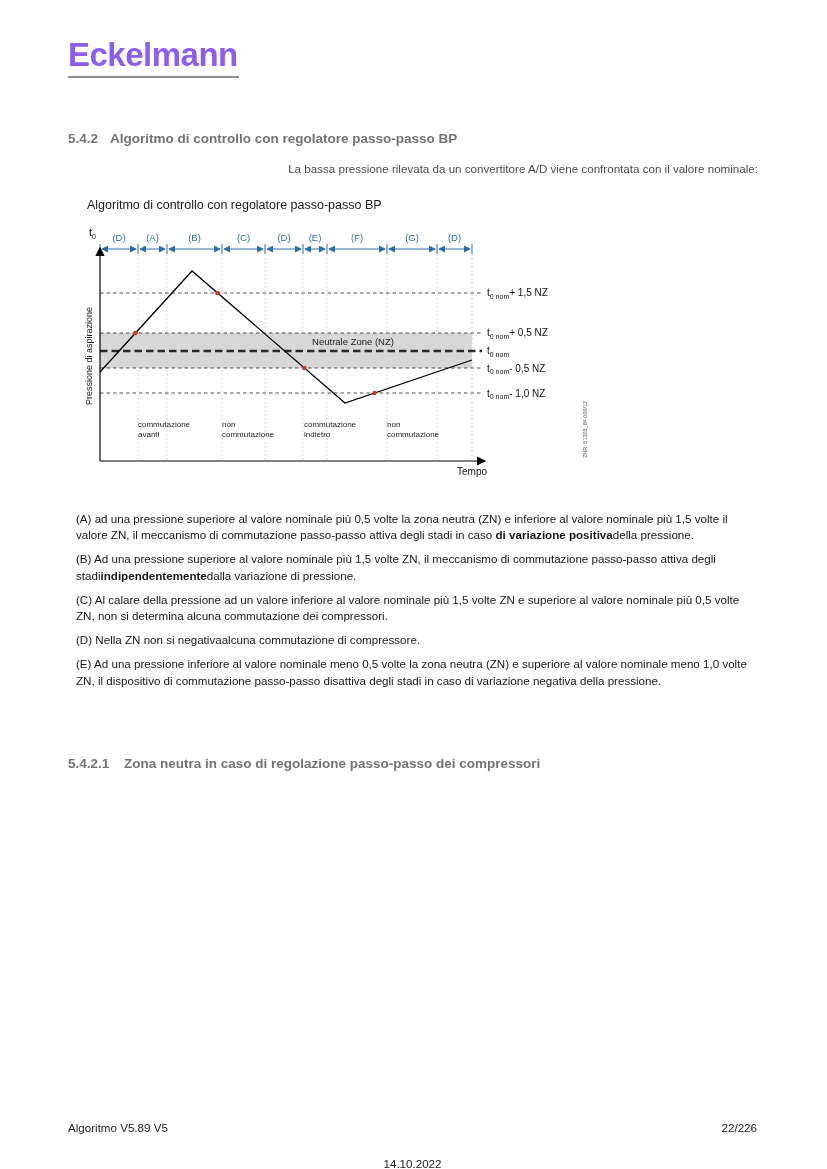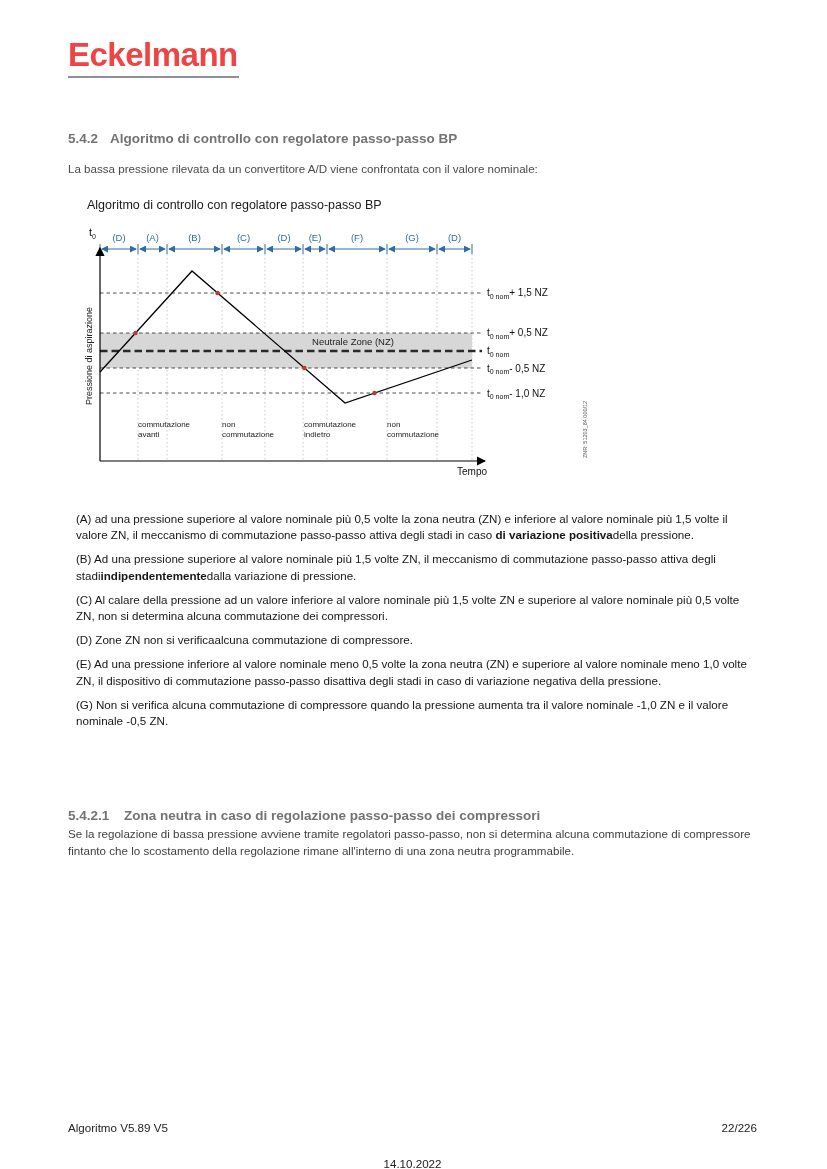--- a/index.html
+++ b/index.html
@@ -1,29 +1,29 @@
 <!DOCTYPE html>
 <html><head>
 <meta charset="utf-8">
 <style>
   * { margin:0; padding:0; box-sizing:border-box; }
   html, body { background:#ffffff; }
   body { font-family:"Liberation Sans", sans-serif; }
   .page { position:relative; width:827px; height:1169px; margin:0 auto; background:#ffffff; overflow:hidden; color:#161616; }
 
-  .logo { position:absolute; left:68px; top:36px; font-size:33px; font-weight:700; color:#ef4444; letter-spacing:-0.5px; }
+  .logo { position:absolute; left:68px; top:36px; font-size:33px; font-weight:700; color:#8b5cf6; letter-spacing:-0.5px; }
   .logo-rule { position:absolute; left:68px; top:76px; width:171px; height:2px; background:#909094; }
 
   .sec-heading { position:absolute; left:68px; font-size:13.5px; font-weight:700; color:#737373; }
   #h542 { top:131px; }
-  #h5421 { top:808px; }
+  #h5421 { top:756px; }
   .secnum { display:inline-block; min-width:42px; }
   #h5421 .secnum { min-width:56px; }
 
-  .intro { position:absolute; left:68px; top:162px; width:690px; font-size:11.6px; color:#4a4a4a; }
+  .intro { position:absolute; left:68px; top:162px; width:690px; font-size:11.6px; color:#4a4a4a;text-align:right; }
 
   .figure { position:absolute; left:85px; top:196px; width:515px; height:290px; }
   .figure svg { display:block; }
 
   .dg-title { font-size:12.5px; fill:#1a1a1a; }
   .zlabel { font-size:9.5px; fill:#2e6da4; text-anchor:middle; }
   .ztick  { stroke:#2e6da4; stroke-width:1; }
   .zarrow { stroke:#2e6da4; stroke-width:1; }
   .vdot   { stroke:#b0b0b0; stroke-width:0.7; stroke-dasharray:1.5 2.5; }
   .band   { fill:#d7d7d7; }
@@ -177,30 +177,28 @@
       </g>
 
       <text class="sidenote" transform="rotate(-90 502 262)" x="502" y="262">ZNR: 51203_84 000/12</text>
     </svg>
   </figure>
 
   <div class="bodyblock">
     <p><span>(A) ad una pressione superiore al valore nominale più 0,5 volte la zona neutra (ZN) e inferiore al valore nominale più 1,5 volte il valore ZN, il meccanismo di commutazione passo-passo attiva degli stadi in caso </span><b>di variazione positiva</b><span>della pressione.</span></p>
     <p><span>(B) Ad una pressione superiore al valore nominale più 1,5 volte ZN, il meccanismo di commutazione passo-passo attiva degli stadi</span><b>indipendentemente</b><span>dalla variazione di pressione.</span></p>
     <p><span>(C) Al calare della pressione ad un valore inferiore al valore nominale più 1,5 volte ZN e superiore al valore nominale più 0,5 volte ZN, non si determina alcuna commutazione dei compressori.</span></p>
-    <p><span>(D) Zone ZN non si verifica</span><span>alcuna commutazione di compressore.</span></p>
+    <p><span>(D) Nella ZN non si negativa</span><span>alcuna commutazione di compressore.</span></p>
     <p><span>(E) Ad una pressione inferiore al valore nominale meno 0,5 volte la zona neutra (ZN) e superiore al valore nominale meno 1,0 volte ZN, il dispositivo di commutazione passo-passo disattiva degli stadi in caso di variazione negativa della pressione.</span></p>
-    <p><span>(G) Non si verifica alcuna commutazione di compressore quando la pressione aumenta tra il valore nominale -1,0 ZN e il valore nominale -0,5 ZN.</span></p>
   </div>
 
   <h2 class="sec-heading" id="h5421">
     <span class="secnum">5.4.2.1</span><span>Zona neutra in caso di regolazione passo-passo dei compressori</span>
   </h2>
 
-  <p class="sec2body">Se la regolazione di bassa pressione avviene tramite regolatori passo-passo, non si determina alcuna commutazione di compressore fintanto che lo scostamento della regolazione rimane all'interno di una zona neutra programmabile.</p>
 
   <div class="footer">
     <span>Algoritmo V5.89 V5</span>
     <span class="c">14.10.2022</span>
     <span class="r">22/226</span>
   </div>
 
 </div>
 
 </body></html>

